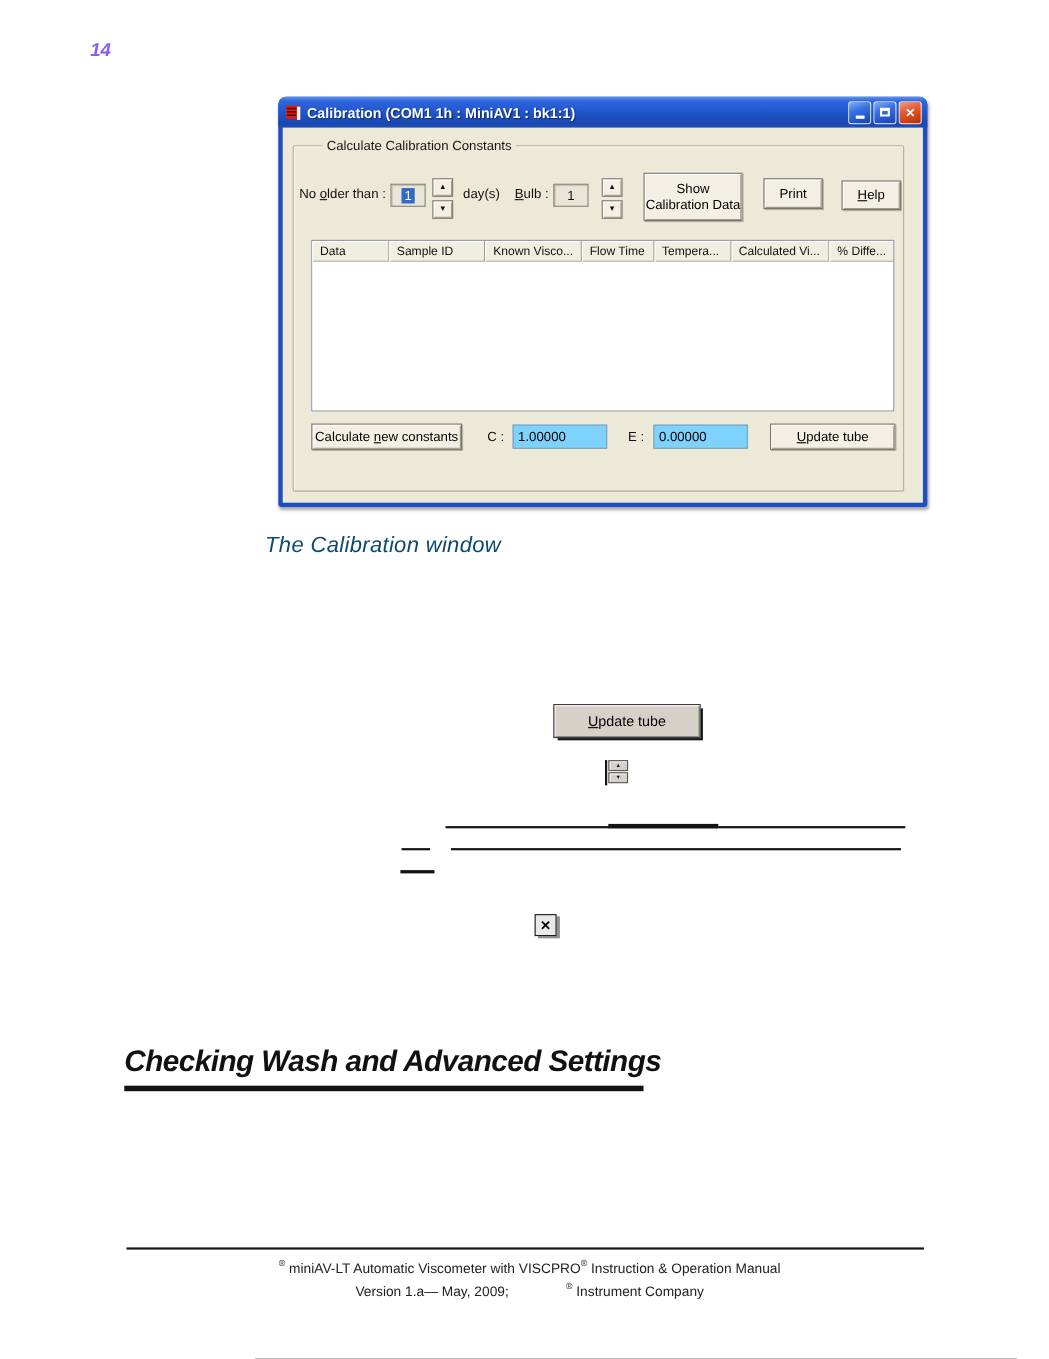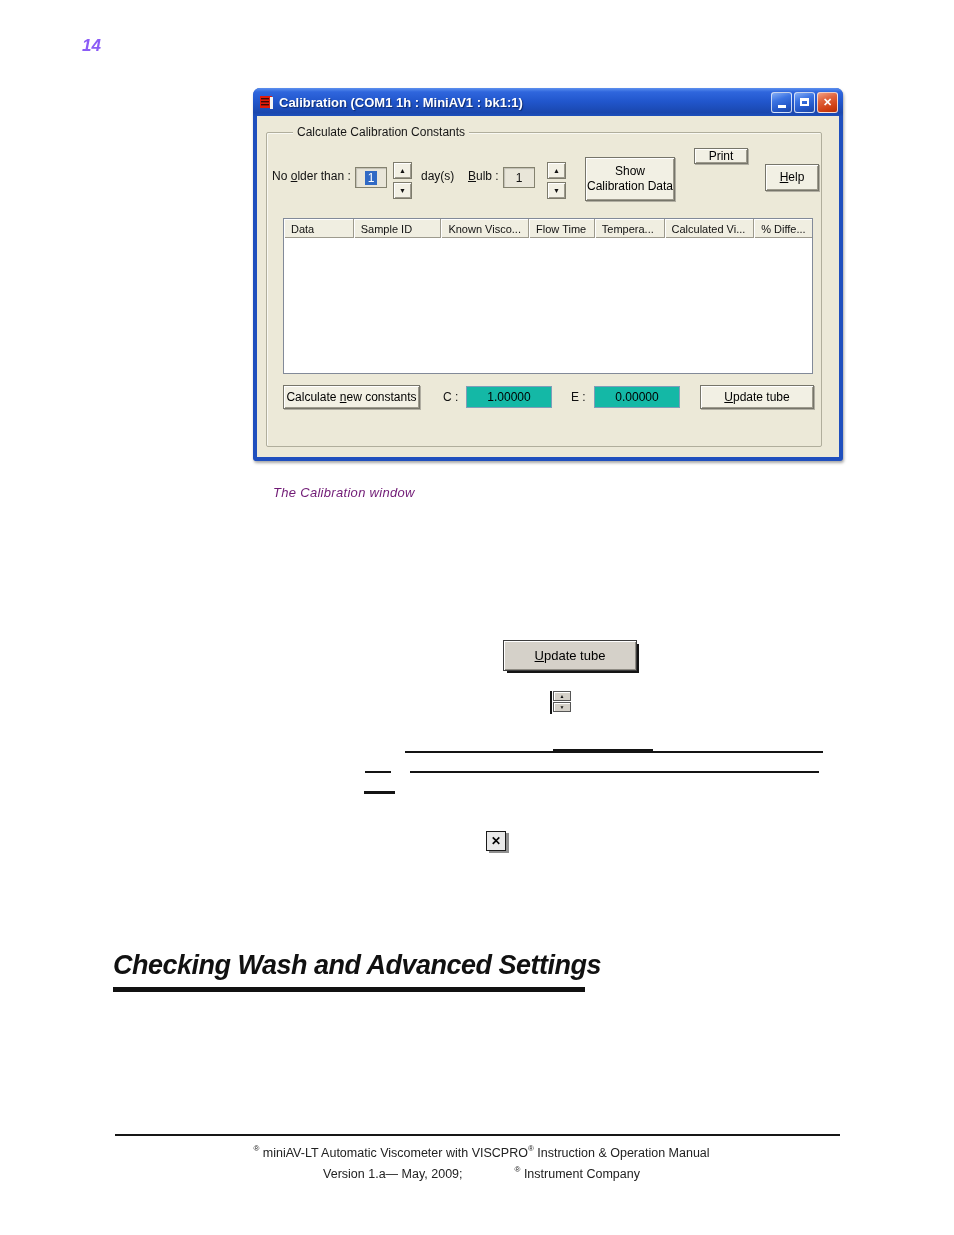--- a/index.html
+++ b/index.html
@@ -4,21 +4,21 @@
 <style>
   * { margin:0; padding:0; box-sizing:border-box; }
   html,body { background:#888; }
   body { font-family:"Liberation Sans", sans-serif; }
   #page { position:relative; width:954px; height:1235px; background:#ffffff; overflow:hidden; margin:0 auto; }
 
   .abs { position:absolute; }
 
   
   .page-number { left:82px; top:36px; font-size:17px; font-weight:bold; font-style:italic; color:#8b5cf6; }
-  .figure-caption { left:273px; top:485px; font-size:13px; font-style:italic; color:#701a75; letter-spacing:.3px; }
+  .figure-caption { left:241px; top:485px; font-size:20px; font-style:italic; color:#0c4a6e; letter-spacing:.3px; }
   .section-heading { left:113px; top:950px; font-size:27px; font-weight:bold; font-style:italic; color:#111; letter-spacing:-0.5px; }
   .heading-bar { left:113px; top:987px; width:472px; height:5px; background:#111; }
 
   
   .xp-window { left:253px; top:88px; width:590px; height:373px; background:#1f4fbe; border-radius:7px 7px 3px 3px;
                box-shadow:1px 2px 3px rgba(0,0,0,.35); }
   .titlebar { position:absolute; left:0; top:0; width:100%; height:28px; border-radius:7px 7px 0 0; padding:0 5px 0 6px;
               background:linear-gradient(180deg,#5d90ee 0%,#2f66dd 14%,#2156cc 48%,#1a47ae 88%,#1d4fbb 100%);
               display:flex; align-items:center; }
   .title-text { color:#fff; font-size:13px; font-weight:bold; margin-left:5px; text-shadow:1px 1px 1px #0c2a70; white-space:nowrap; }
@@ -54,22 +54,22 @@
                  font-size:12px; color:#000; text-align:center; line-height:15px; }
 
   
   .listview { left:26px; top:102px; width:530px; height:156px; background:#fff; border:1px solid #828a99; }
   .lv-header { position:absolute; left:0; top:0; height:19px; display:flex; width:100%; }
   .lv-col { height:19px; background:#f0eee1; border-right:1px solid #9d9a8d;
             box-shadow:inset 1px 1px 0 #fff, inset 0 -1px 0 #9d9a8d;
             font-size:11px; color:#111; display:flex; align-items:center; padding-left:7px; white-space:nowrap; overflow:hidden; }
   .lv-body { position:absolute; left:0; top:19px; right:0; bottom:0; background:#fff; }
 
-  .field { background:#14b8a6; border:1px solid #7F9DB9; font-size:12px; color:#000;
-           text-align:center; padding:0 4px; font-family:"Liberation Sans",sans-serif; }
+  .field { background:#7dd3fc; border:1px solid #7F9DB9; font-size:12px; color:#000;
+           text-align:left; padding:0 4px; font-family:"Liberation Sans",sans-serif; }
 
   
   .gray-btn { background:#d5d1c9; border:1px solid #3c3c3c;
               box-shadow:inset 1px 1px 0 #fff, inset -1px -1px 0 #8f8c84, 3px 3px 0 -1px #141414;
               display:flex; align-items:center; justify-content:center; font-size:13px; color:#000; }
   .fig-spinner { left:550px; top:691px; width:22px; height:23px; border-left:2px solid #141414; padding-left:1px; }
   .fig-spin-btn { width:18px; height:10px; background:#d5d1c9; border:1px solid #555;
                   box-shadow:inset 1px 1px 0 #fff; display:flex; align-items:center; justify-content:center;
                   font-size:5px; color:#111; margin-bottom:1px; }
   .fig-x { left:486px; top:831px; width:20px; height:20px; background:#e9e9e9; border:1px solid #1a1a1a;
@@ -142,21 +142,21 @@
           <span>▲</span>
         </div>
       <div class="abs spin-btn" style="left:290px; top:66px;">
           <span>▼</span>
         </div>
 
       <div class="abs btn-classic" style="left:328px; top:41px; width:90px; height:44px;">
         <span>Show</span>
         <span>Calibration Data</span>
       </div>
-      <div class="abs btn-classic" style="left:437px; top:32px; width:54px; height:16px;">
+      <div class="abs btn-classic" style="left:437px; top:46px; width:54px; height:28px;">
           <span>Print</span>
         </div>
       <div class="abs btn-classic" style="left:508px; top:48px; width:54px; height:27px;">
           <span><span class="accel">H</span><span>elp</span></span>
         </div>
 
       <div class="abs listview">
         <div class="lv-header">
           <div class="lv-col" style="width:70px;">Data</div>
           <div class="lv-col" style="width:88px;">Sample ID</div>

